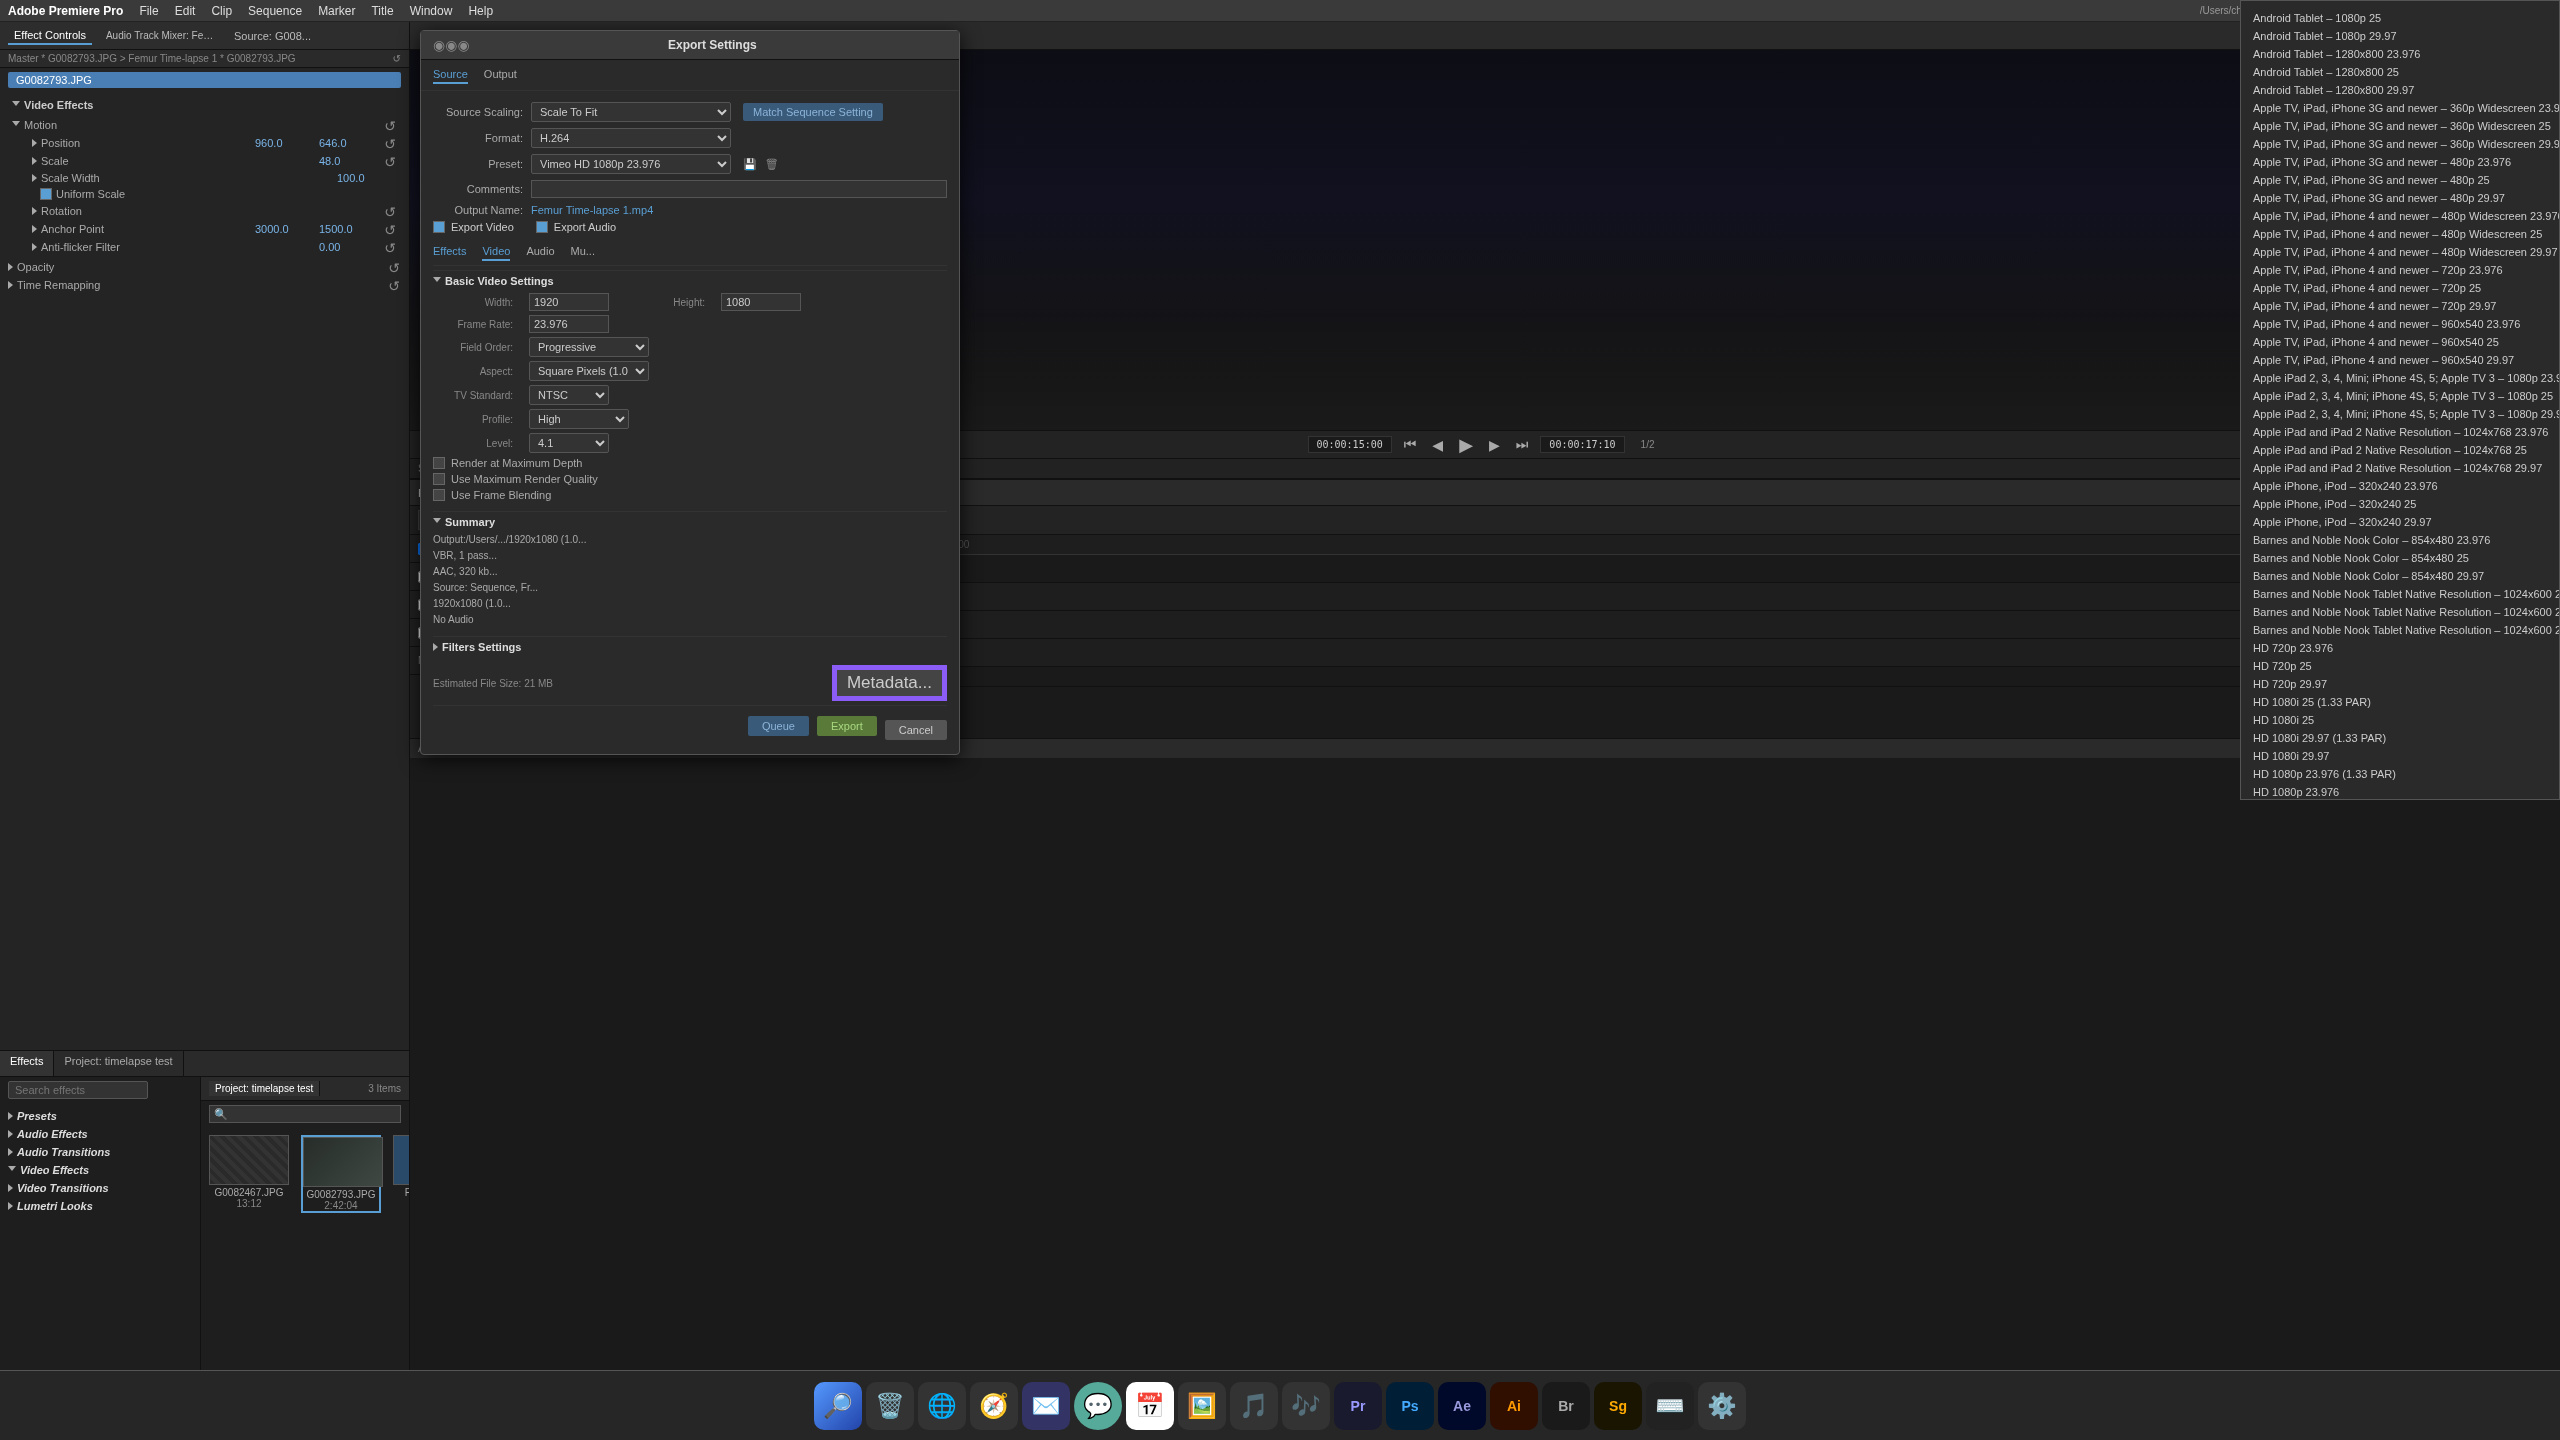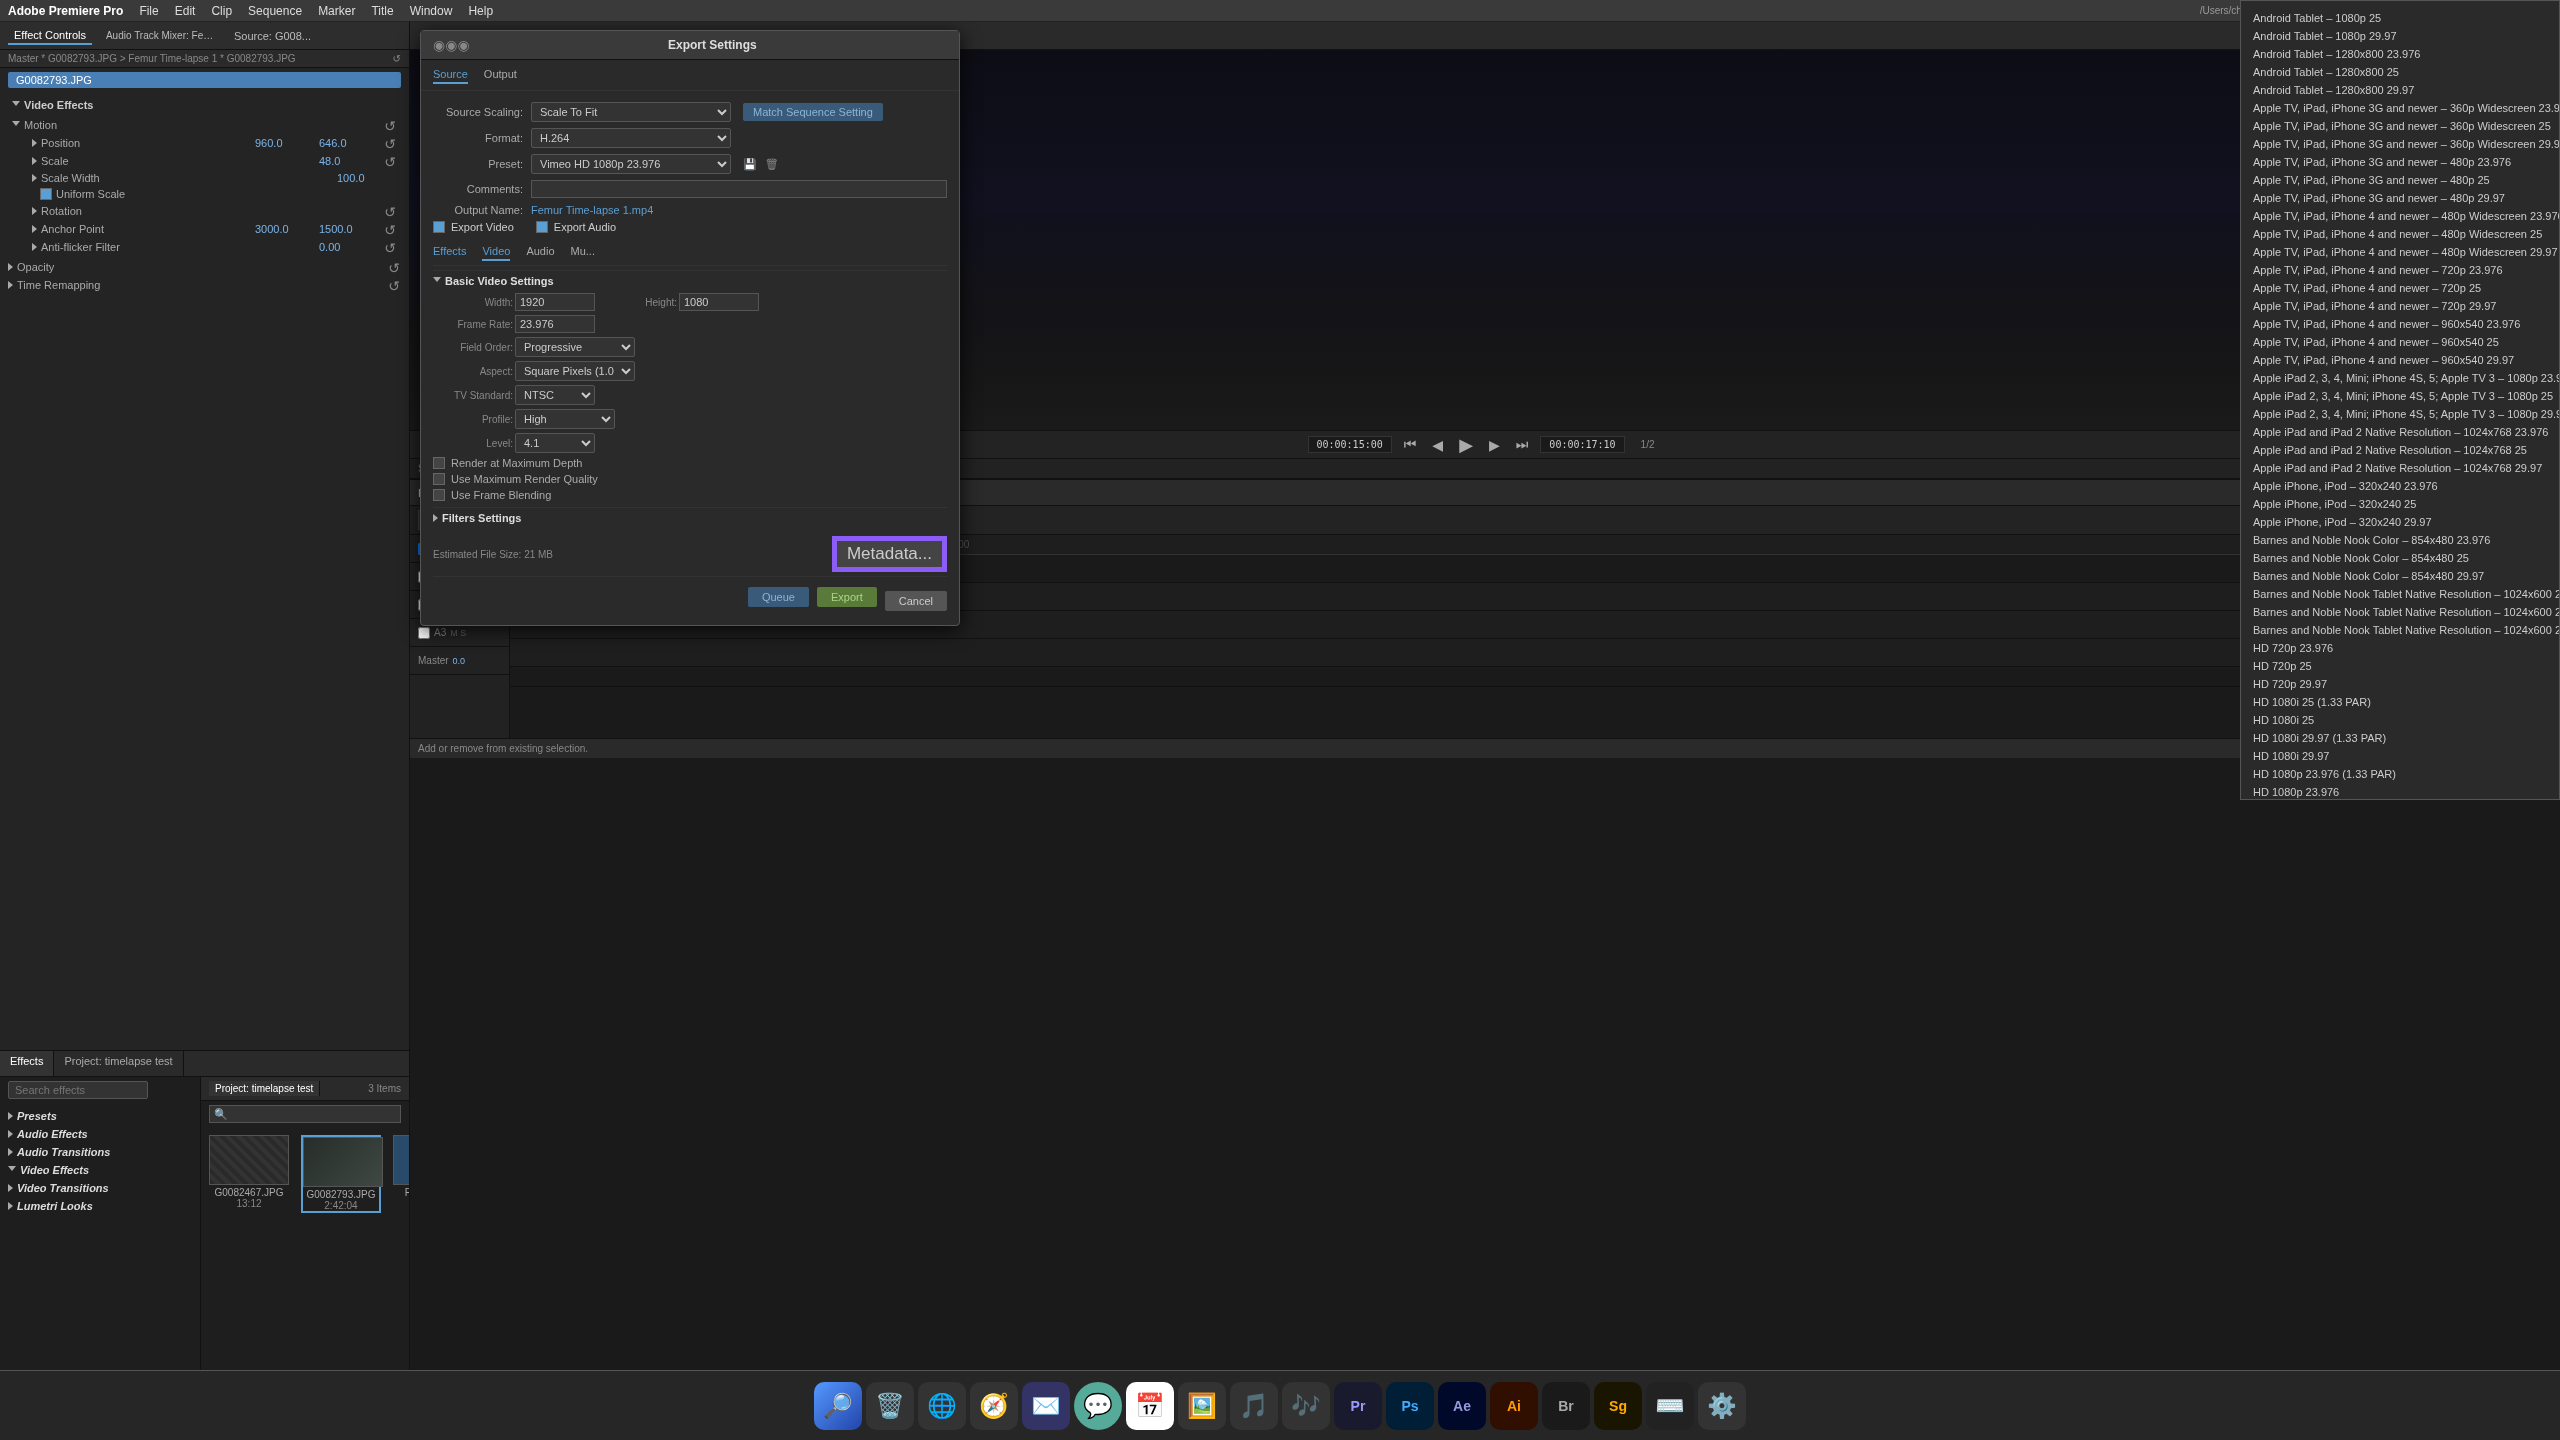--- a/index.html
+++ b/index.html
@@ -323,21 +323,21 @@
       padding: 6px 0;
       border-top: 1px solid #333;
     }
     .btn-queue { background: #3a5a7a; color: #8ab4d8; border: none; padding: 4px 14px; font-size: 11px; cursor: pointer; border-radius: 2px; }
     .btn-export { background: #5a7a3a; color: #a8d880; border: none; padding: 4px 14px; font-size: 11px; cursor: pointer; border-radius: 2px; }
     .btn-cancel { background: #555; color: #ccc; border: none; padding: 4px 14px; font-size: 11px; cursor: pointer; border-radius: 2px; margin-top: 8px; }
     .settings-row {
       display: flex;
       align-items: center;
       padding: 2px 0;
-      gap: 2px;
+      gap: 16px;
     }
     .settings-label { color: #888; font-size: 10px; min-width: 80px; text-align: right; }
     .settings-input {
       background: #333;
       border: 1px solid #555;
       color: #ccc;
       padding: 2px 4px;
       font-size: 11px;
       width: 80px;
     }
@@ -898,20 +898,34 @@
         </div>
         <div class="export-checkbox-row">
           <div class="checkbox"></div>
           <span style="font-size:11px;color:#aaa;">Use Maximum Render Quality</span>
         </div>
         <div class="export-checkbox-row">
           <div class="checkbox"></div>
           <span style="font-size:11px;color:#aaa;">Use Frame Blending</span>
         </div>
 
+        <div class="summary-section">
+          <div class="section-header-row">
+            <span class="triangle open"></span>
+            <span class="section-title">Summary</span>
+          </div>
+          <div class="summary-text">
+            <div>Output:/Users/.../1920x1080 (1.0...</div>
+            <div>VBR, 1 pass...</div>
+            <div>AAC, 320 kb...</div>
+            <div>Source: Sequence, Fr...</div>
+            <div>1920x1080 (1.0...</div>
+            <div>No Audio</div>
+          </div>
+        </div>
 
         <div class="section-header-row">
           <span class="triangle"></span>
           <span class="section-title">Filters Settings</span>
         </div>
 
         <div style="display:flex; align-items:center; justify-content:space-between; padding:4px 0; margin-top:4px;">
           <span style="font-size:10px;color:#888;">Estimated File Size: 21 MB</span>
           <button style="background:#444;border:5px solid #8b5cf6;color:#ccc;padding:3px 10px;font-size:17px;cursor:pointer;">Metadata...</button>
         </div>

